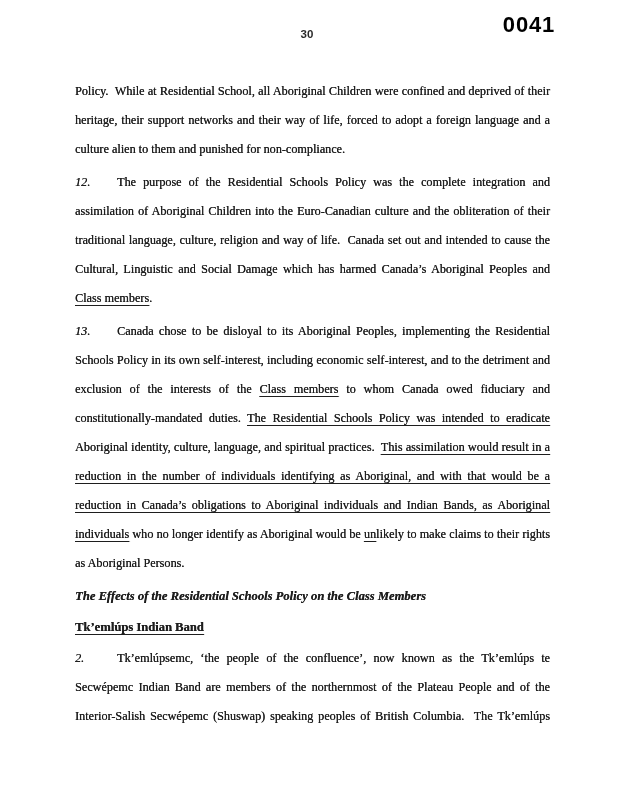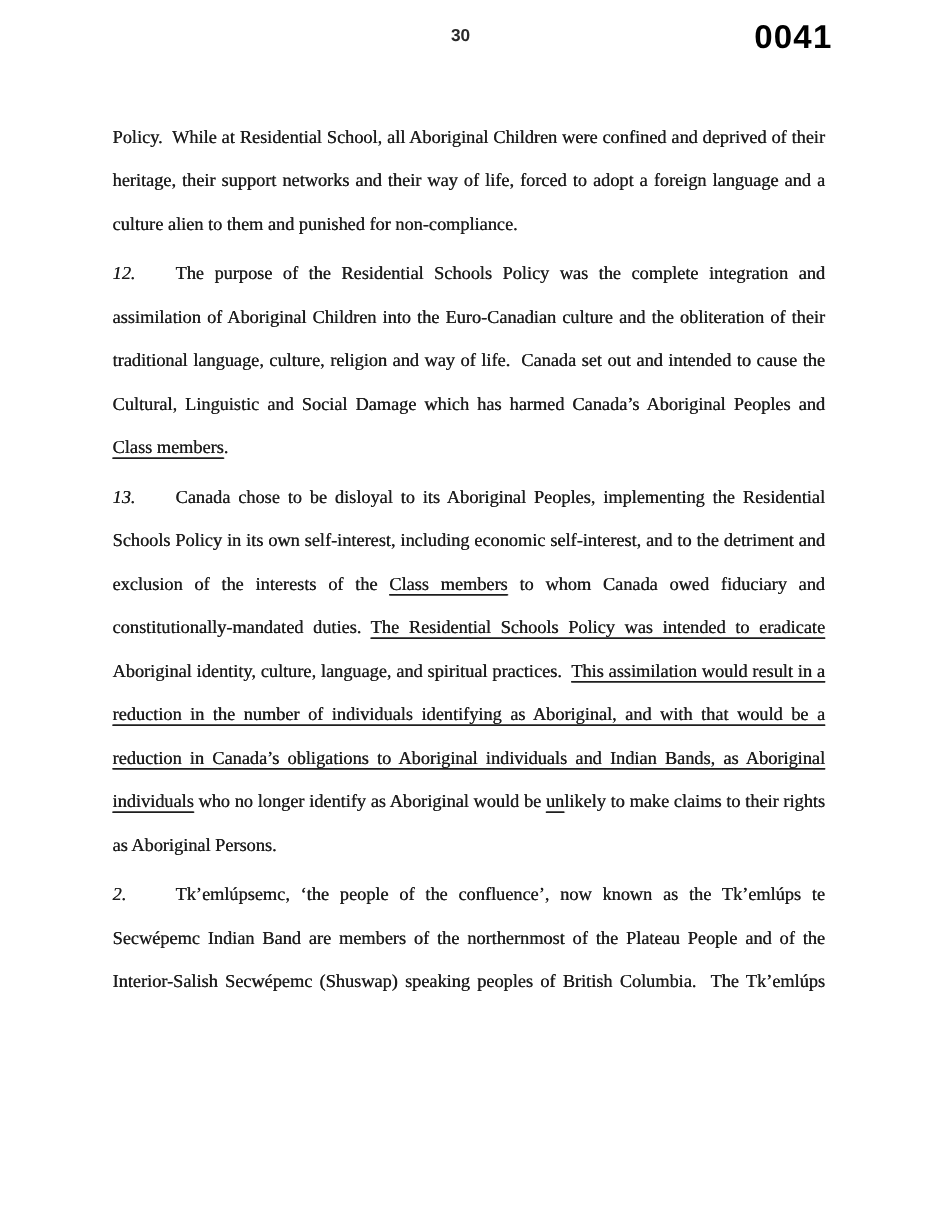--- a/index.html
+++ b/index.html
@@ -16,21 +16,21 @@
     color: #1e1e1e;
     overflow: hidden;
   }
   .page-header {
     position: absolute;
     top: 0; left: 0; right: 0;
     height: 48px;
   }
   .pagenum {
     position: absolute;
-    top: 18px;
+    top: 28px;
     left: 0;
     width: 614px;
     text-align: center;
     font-family: "Liberation Sans", sans-serif;
     font-size: 11.5px;
     color: #2a2a2a;
     font-weight: bold;
   }
   .stamp {
     position: absolute;
@@ -92,15 +92,17 @@
 
 <div class="page">
   <div class="page-header">
     <span class="pagenum">30</span>
     <span class="stamp">0041</span>
   </div>
   <div class="content">
       <p class="para"><span class="plain">Policy.&nbsp; While at Residential School, all Aboriginal Children were confined and deprived of their heritage, their support networks and their way of life, forced to adopt a foreign language and a culture alien to them and punished for non-compliance.</span></p>
       <p class="para"><span class="num">12.</span><span class="plain">The purpose of the Residential Schools Policy was the complete integration and assimilation of Aboriginal Children into the Euro-Canadian culture and the obliteration of their traditional language, culture, religion and way of life.&nbsp; Canada set out and intended to cause the Cultural, Linguistic and Social Damage which has harmed Canada’s Aboriginal Peoples and </span><span class="u">Class members</span><span class="plain">.</span></p>
       <p class="para"><span class="num">13.</span><span class="plain">Canada chose to be disloyal to its Aboriginal Peoples, implementing the Residential Schools Policy in its own self-interest, including economic self-interest, and to the detriment and exclusion of the interests of the </span><span class="u">Class members</span><span class="plain"> to whom Canada owed fiduciary and constitutionally-mandated duties. </span><span class="u">The Residential Schools Policy was intended to eradicate</span><span class="plain"> Aboriginal identity, culture, language, and spiritual practices.&nbsp; </span><span class="u">This assimilation would result in a reduction in the number of individuals identifying as Aboriginal, and with that would be a reduction in Canada’s obligations to Aboriginal individuals and Indian Bands, as Aboriginal individuals</span><span class="plain"> who no longer identify as Aboriginal would be </span><span class="u">un</span><span class="plain">likely to make claims to their rights as Aboriginal Persons.</span></p>
+      <div class="h-italic"><span>The Effects of the Residential Schools Policy on the Class Members</span></div>
+      <div class="h-band"><span>Tk’emlúps Indian Band</span></div>
       <p class="para cont"><span class="num">2.</span><span class="plain">Tk’emlúpsemc, ‘the people of the confluence’, now known as the Tk’emlúps te Secwépemc Indian Band are members of the northernmost of the Plateau People and of the Interior-Salish Secwépemc (Shuswap) speaking peoples of British Columbia.&nbsp; The Tk’emlúps</span></p>
     </div>
 </div>
 
 </body></html>

